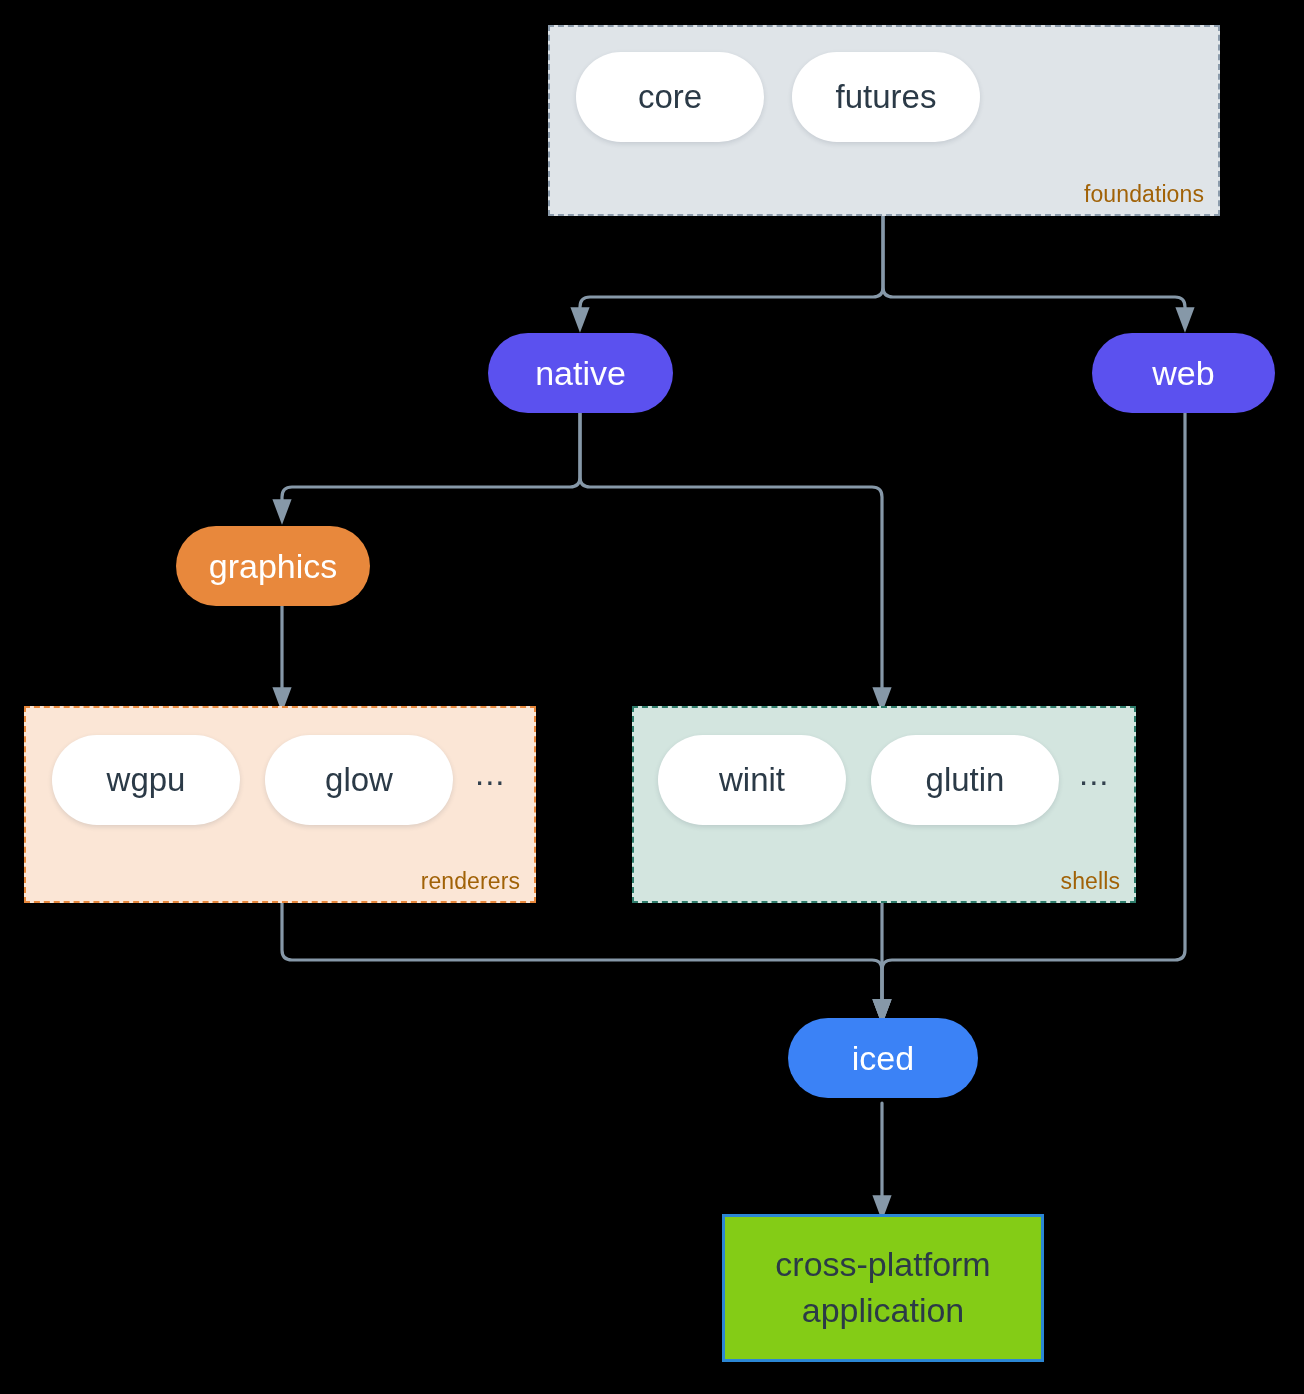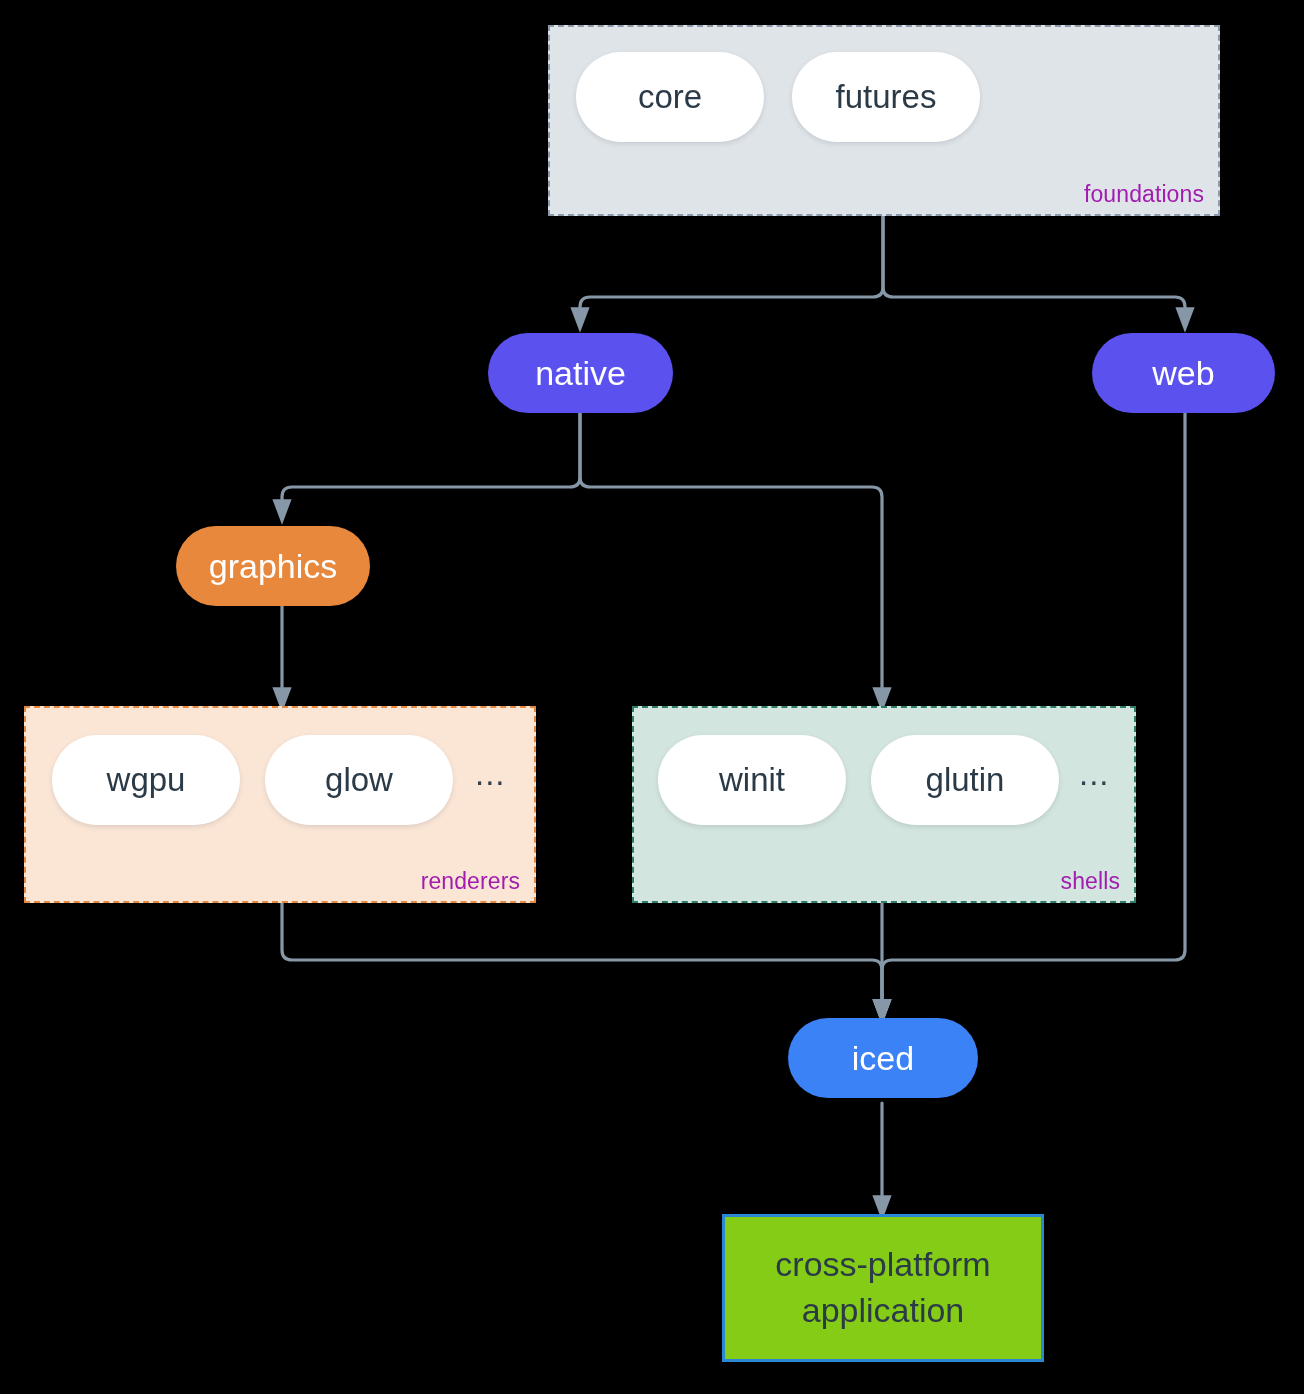--- a/index.html
+++ b/index.html
@@ -48,21 +48,21 @@
   .group-row {
     position: absolute;
     display: flex;
     align-items: center;
   }
   .group-label {
     position: absolute;
     right: 14px;
     bottom: 6px;
     font-size: 23px;
-    color: #a21caf;
+    color: #a16207;
     letter-spacing: 0.1px;
     white-space: nowrap;
   }
 
   
   .pill {
     background: #FFFFFF;
     border-radius: 999px;
     display: flex;
     align-items: center;

